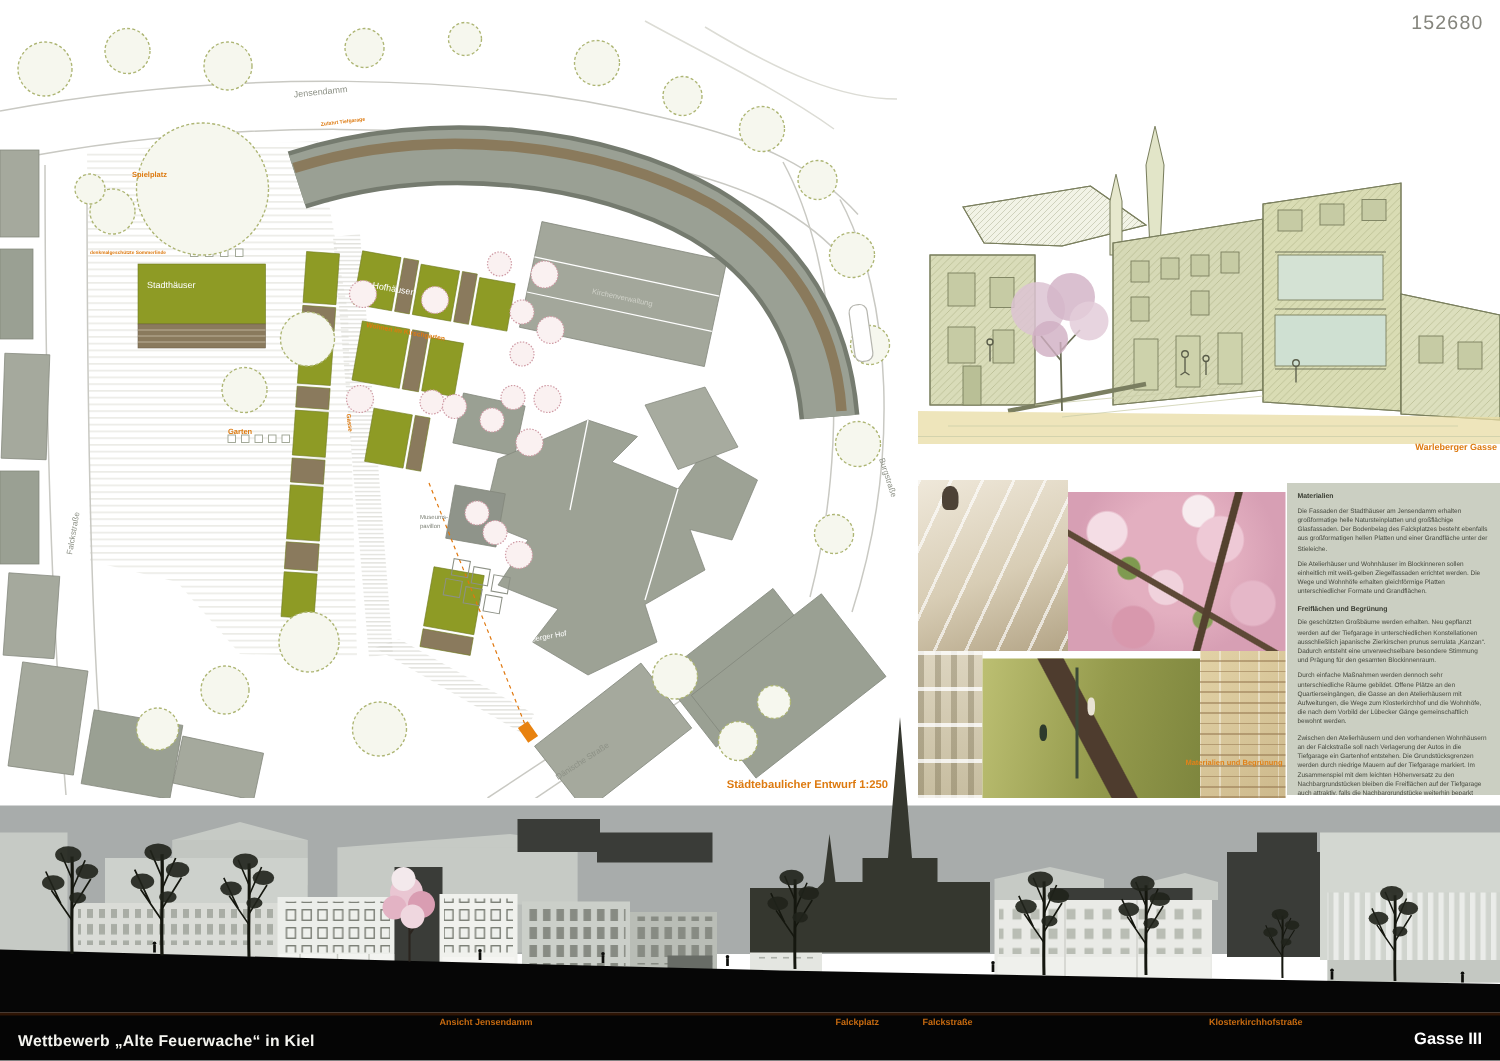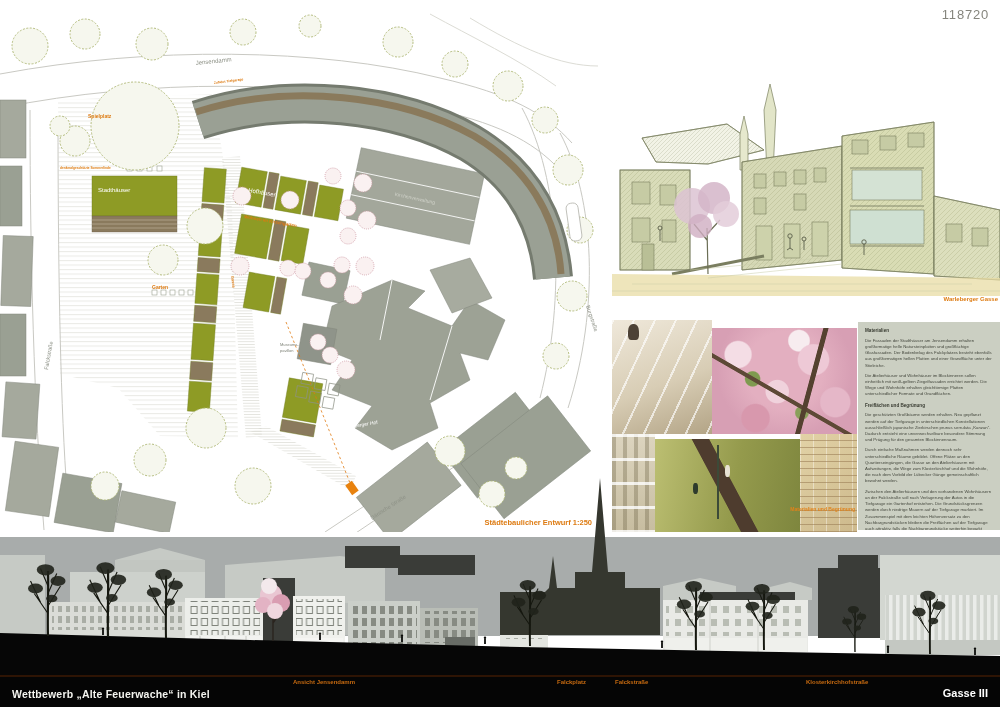--- a/index.html
+++ b/index.html
@@ -276,21 +276,21 @@
       <text transform="translate(244,210) rotate(10)" font-size="4.5" class="lbl-o">Wohnen im Kirschgarten</text>
       <text x="152" y="281" font-size="5" class="lbl-o">Garten</text>
       <text transform="translate(231,268) rotate(83)" font-size="4" class="lbl-o">Gasse</text>
       <text x="280" y="338" font-size="4" class="lbl-d">Museums-</text>
       <text x="280" y="344" font-size="4" class="lbl-d">pavillon</text>
       <text transform="translate(342,422) rotate(-10)" font-size="5" class="lbl-w">Warleberger Hof</text>
       <text x="592" y="517" text-anchor="end" font-size="7.5" font-weight="bold" class="lbl-o">Städtebaulicher Entwurf 1:250</text>
     </g>
   </svg>
 
-  <div class="comp-number">118720</div>
+  <div class="comp-number">152680</div>
 
   <svg class="sketch-svg" width="388" height="218" viewBox="0 0 388 218">
     <defs>
       <pattern id="hatchS" width="5" height="5" patternUnits="userSpaceOnUse">
         <path d="M0,5 L5,0" stroke="#9aa06e" stroke-width="0.5" opacity="0.55"></path>
       </pattern>
       <pattern id="hatchS2" width="4" height="4" patternUnits="userSpaceOnUse">
         <path d="M0,4 L4,0" stroke="#8a8f6c" stroke-width="0.45" opacity="0.5"></path>
       </pattern>
     </defs>

